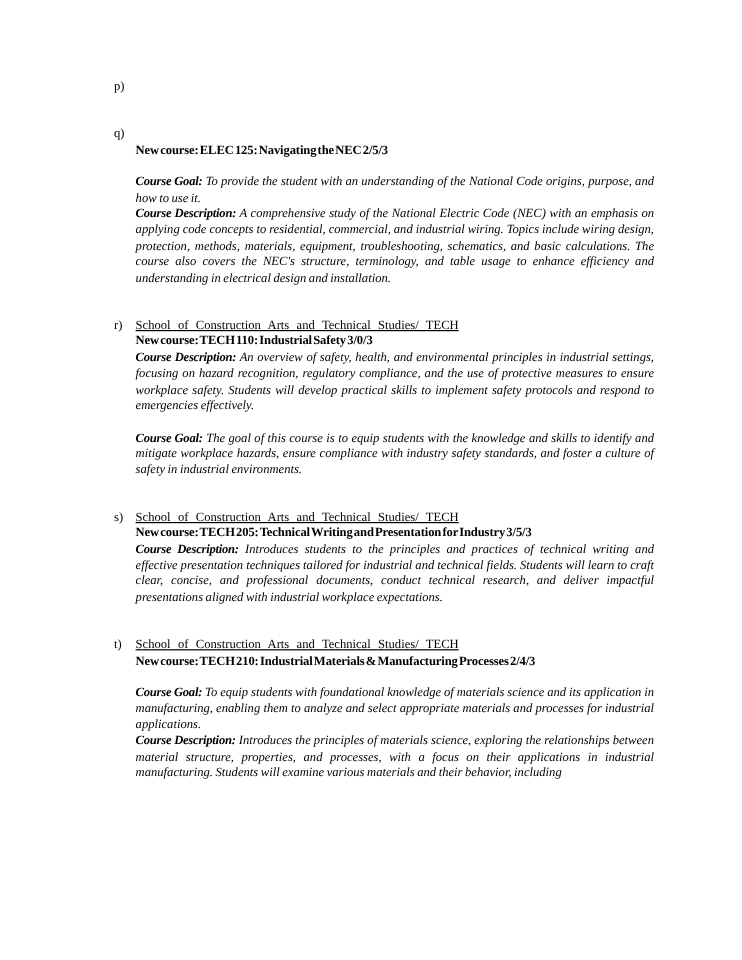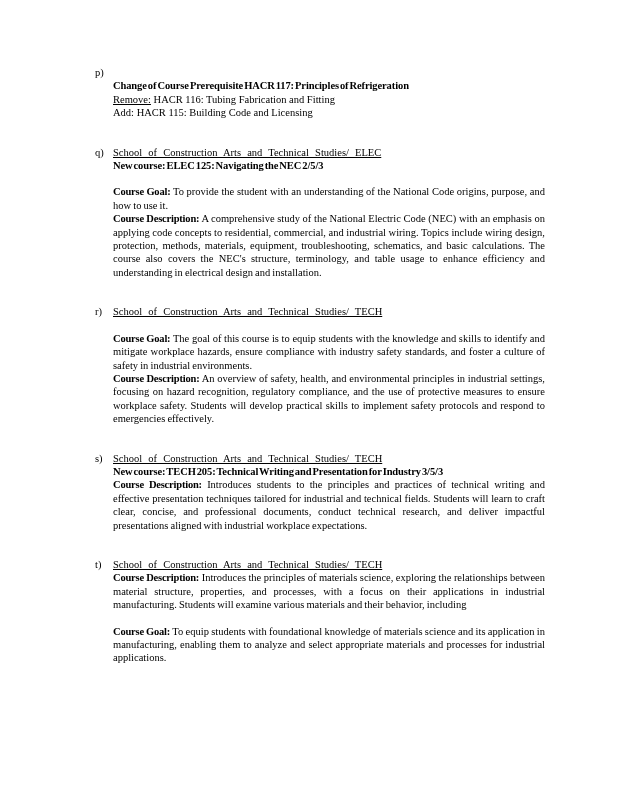--- a/index.html
+++ b/index.html
@@ -31,81 +31,78 @@
   }
   .indent { margin-left: 18px; }
   .bold-line {
     font-weight: bold;
     word-spacing: -1.5px;
     letter-spacing: -0.1px;
   }
   .para {
     text-align: justify;
     word-spacing: -0.5px;
+    font-style: italic;
   }
   .goal-para { margin-top: 13px; }
   .b { font-weight: bold; letter-spacing: -0.2px; }
   .u { text-decoration: underline; }
 </style>
 </head>
 <body>
 
 <div class="page">
   <div class="content">
 
     <div class="section">
       <div class="hdr-row">
         <span class="sec-label">p)</span>
       </div>
-      <div class="indent">
-        <div class="bold-line">Change of Course Prerequisite HACR 117: Principles of Refrigeration</div>
-        <div class="plain-line"><span class="u">Remove:</span><span> HACR 116: Tubing Fabrication and Fitting</span></div>
-        <div class="plain-line"><span>Add:</span><span> HACR 115: Building Code and Licensing</span></div>
-      </div>
     </div>
 
     <div class="section">
       <div class="hdr-row">
         <span class="sec-label">q)</span>
-        <span class="sec-header">School of Construction Arts and Technical Studies/ ELEC</span>
       </div>
       <div class="indent">
         <div class="bold-line">New course: ELEC 125: Navigating the NEC 2/5/3</div>
         <div class="para goal-para"><span class="b">Course Goal:</span> <span>To provide the student with an understanding of the National Code origins, purpose, and how to use it.</span></div>
         <div class="para"><span class="b">Course Description:</span> <span>A comprehensive study of the National Electric Code (NEC) with an emphasis on applying code concepts to residential, commercial, and industrial wiring. Topics include wiring design, protection, methods, materials, equipment, troubleshooting, schematics, and basic calculations. The course also covers the NEC's structure, terminology, and table usage to enhance efficiency and understanding in electrical design and installation.</span></div>
       </div>
     </div>
 
     <div class="section">
       <div class="hdr-row">
         <span class="sec-label">r)</span>
         <span class="sec-header">School of Construction Arts and Technical Studies/ TECH</span>
       </div>
       <div class="indent">
+        <div class="bold-line">New course: TECH 110: Industrial Safety 3/0/3</div>
+        <div class="para"><span class="b">Course Description:</span> <span>An overview of safety, health, and environmental principles in industrial settings, focusing on hazard recognition, regulatory compliance, and the use of protective measures to ensure workplace safety. Students will develop practical skills to implement safety protocols and respond to emergencies effectively.</span></div>
         <div class="para goal-para"><span class="b">Course Goal:</span> <span>The goal of this course is to equip students with the knowledge and skills to identify and mitigate workplace hazards, ensure compliance with industry safety standards, and foster a culture of safety in industrial environments.</span></div>
-        <div class="para"><span class="b">Course Description:</span> <span>An overview of safety, health, and environmental principles in industrial settings, focusing on hazard recognition, regulatory compliance, and the use of protective measures to ensure workplace safety. Students will develop practical skills to implement safety protocols and respond to emergencies effectively.</span></div>
       </div>
     </div>
 
     <div class="section">
       <div class="hdr-row">
         <span class="sec-label">s)</span>
         <span class="sec-header">School of Construction Arts and Technical Studies/ TECH</span>
       </div>
       <div class="indent">
         <div class="bold-line">New course: TECH 205: Technical Writing and Presentation for Industry 3/5/3</div>
         <div class="para"><span class="b">Course Description:</span> <span>Introduces students to the principles and practices of technical writing and effective presentation techniques tailored for industrial and technical fields. Students will learn to craft clear, concise, and professional documents, conduct technical research, and deliver impactful presentations aligned with industrial workplace expectations.</span></div>
       </div>
     </div>
 
     <div class="section">
       <div class="hdr-row">
         <span class="sec-label">t)</span>
         <span class="sec-header">School of Construction Arts and Technical Studies/ TECH</span>
       </div>
       <div class="indent">
+        <div class="bold-line">New course: TECH 210: Industrial Materials &amp; Manufacturing Processes 2/4/3</div>
+        <div class="para goal-para"><span class="b">Course Goal:</span> <span>To equip students with foundational knowledge of materials science and its application in manufacturing, enabling them to analyze and select appropriate materials and processes for industrial applications.</span></div>
         <div class="para"><span class="b">Course Description:</span> <span>Introduces the principles of materials science, exploring the relationships between material structure, properties, and processes, with a focus on their applications in industrial manufacturing. Students will examine various materials and their behavior, including</span></div>
-        <div class="para goal-para"><span class="b">Course Goal:</span> <span>To equip students with foundational knowledge of materials science and its application in manufacturing, enabling them to analyze and select appropriate materials and processes for industrial applications.</span></div>
       </div>
     </div>
 
   </div>
 </div>
 
 </body></html>

